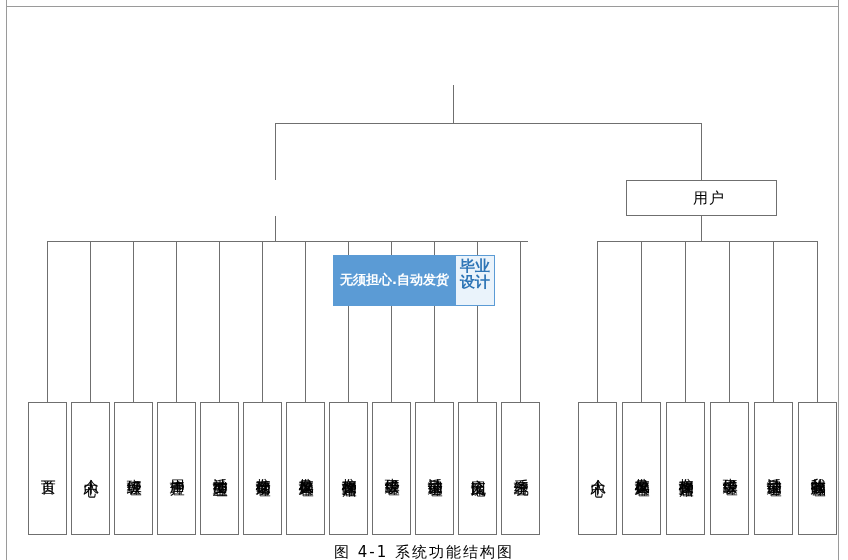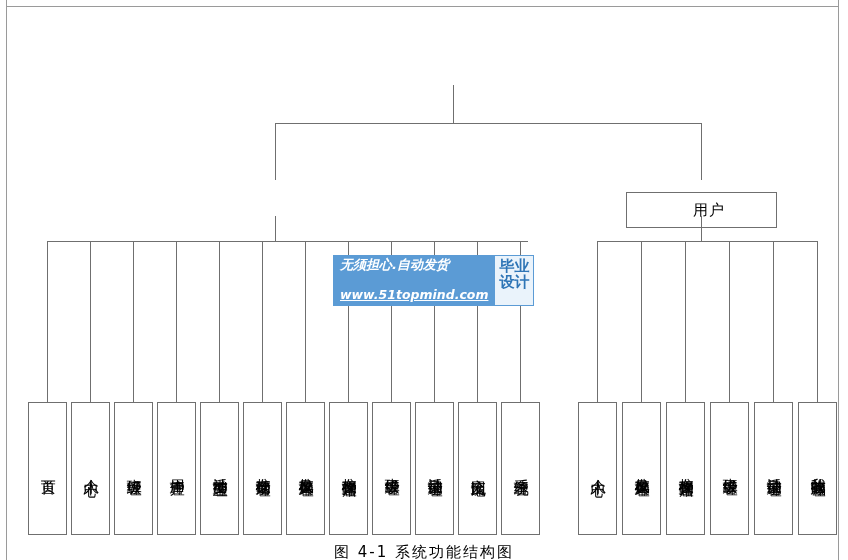--- a/index.html
+++ b/index.html
@@ -107,21 +107,20 @@
     align-items: stretch;
     z-index: 40;
   }
   .wm-main {
     background: #5b9bd5;
     padding: 3px 6px 4px 7px;
     display: flex;
     flex-direction: column;
     justify-content: center;
     gap: 15px;
-    font-style: italic;
   }
   .wm-line1 {
     color: #ffffff;
     font-size: 13px;
     font-weight: bold;
     letter-spacing: 0px;
     white-space: nowrap;
     line-height: 1.1;
   }
   .wm-line2 {
@@ -168,21 +167,21 @@
   <div class="page-edge-right"></div>
   <div class="page-edge-top"></div>
 
 
   <div class="vline" style="left:453px; top:85px; height:38px;"></div>
   <div class="hline" style="left:275px; top:123px; width:427px;"></div>
   <div class="vline" style="left:275px; top:123px; height:57px;"></div>
   <div class="vline" style="left:701px; top:123px; height:57px;"></div>
 
 
-  <div class="node node-mid" style="left:626px; top:192px; width:151px; height:36px;padding-left:15px;">
+  <div class="node node-mid" style="left:626px; top:180px; width:151px; height:36px;padding-left:15px;">
     <span>用户</span>
   </div>
 
   <div class="vline" style="left:275px; top:216px; height:25px;"></div>
   <div class="hline" style="left:47px; top:241px; width:481px;"></div>
 
   <div class="vline" style="left:701px; top:216px; height:25px;"></div>
   <div class="hline" style="left:597px; top:241px; width:221px;"></div>
 
   <div class="vline" style="left:47px;  top:241px; height:161px;"></div>
@@ -257,21 +256,20 @@
   <div class="node node-leaf" style="left:754px; top:402px; width:39px; height:133px;">
       <span class="leaf-text">活动记录管理</span>
     </div>
   <div class="node node-leaf" style="left:798px; top:402px; width:39px; height:133px;">
       <span class="leaf-text">我的收藏管理</span>
     </div>
 
   <div class="watermark" style="left:333px; top:255px;">
     <div class="wm-main">
       <div class="wm-line1">无须担心.自动发货</div>
-      <div class="wm-line2">www.51topmind.com</div>
     </div>
     <div class="wm-badge">
       <span>毕业</span>
       <span>设计</span>
     </div>
   </div>
 
   <div class="caption">图 4-1 系统功能结构图</div>
 
 </div>

